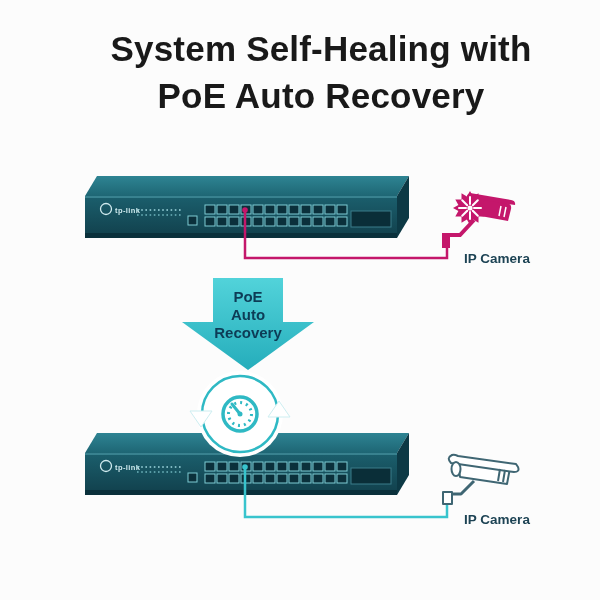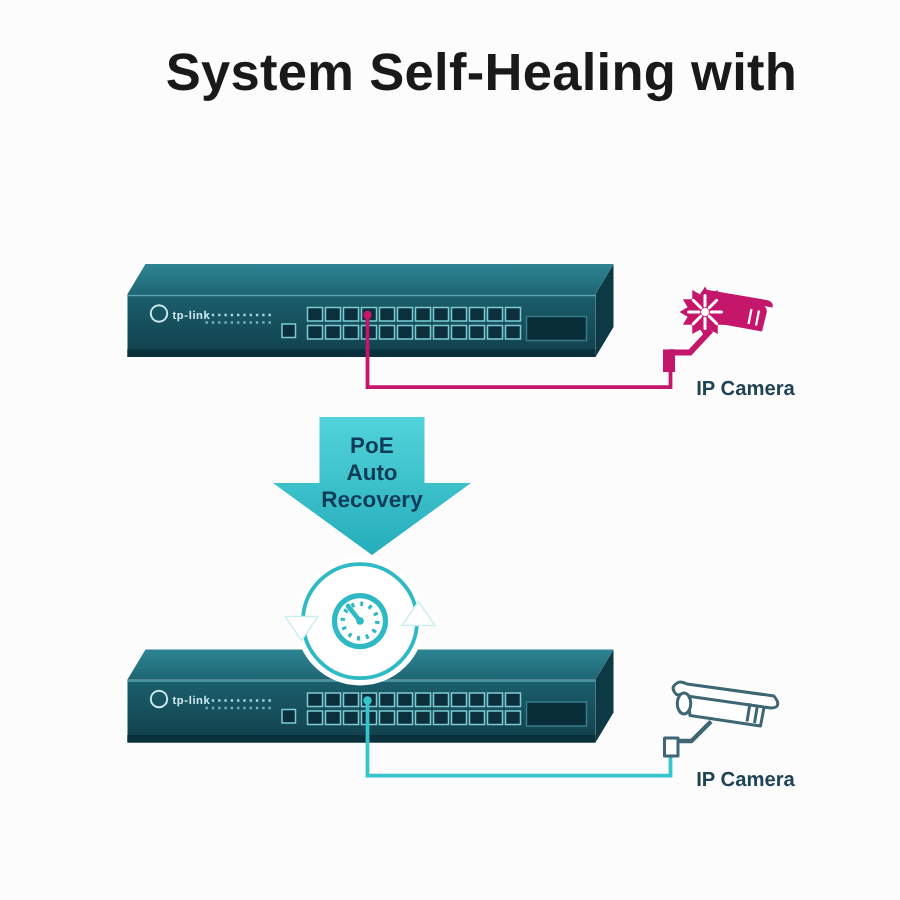--- a/index.html
+++ b/index.html
@@ -27,20 +27,21 @@
   .arrow-text {
     font-size:15px; font-weight:700; fill:#0d3c56; text-anchor:middle;
   }
   .port { fill:#0b303b; stroke:#7ecbd4; stroke-width:1; }
 </style>
 </head>
 <body>
 
 <h1 class="page-title">
   <span>System Self-Healing with</span>
+  <span>PoE Auto Recovery</span>
 </h1>
 
 <svg class="diagram" viewBox="0 0 600 600">
   <defs>
     <linearGradient id="gTop" x1="0" y1="0" x2="0" y2="1">
       <stop offset="0" stop-color="#2e8493"></stop>
       <stop offset="1" stop-color="#1e6674"></stop>
     </linearGradient>
     <linearGradient id="gFront" x1="0" y1="0" x2="0" y2="1">
       <stop offset="0" stop-color="#1b5f6d"></stop>

